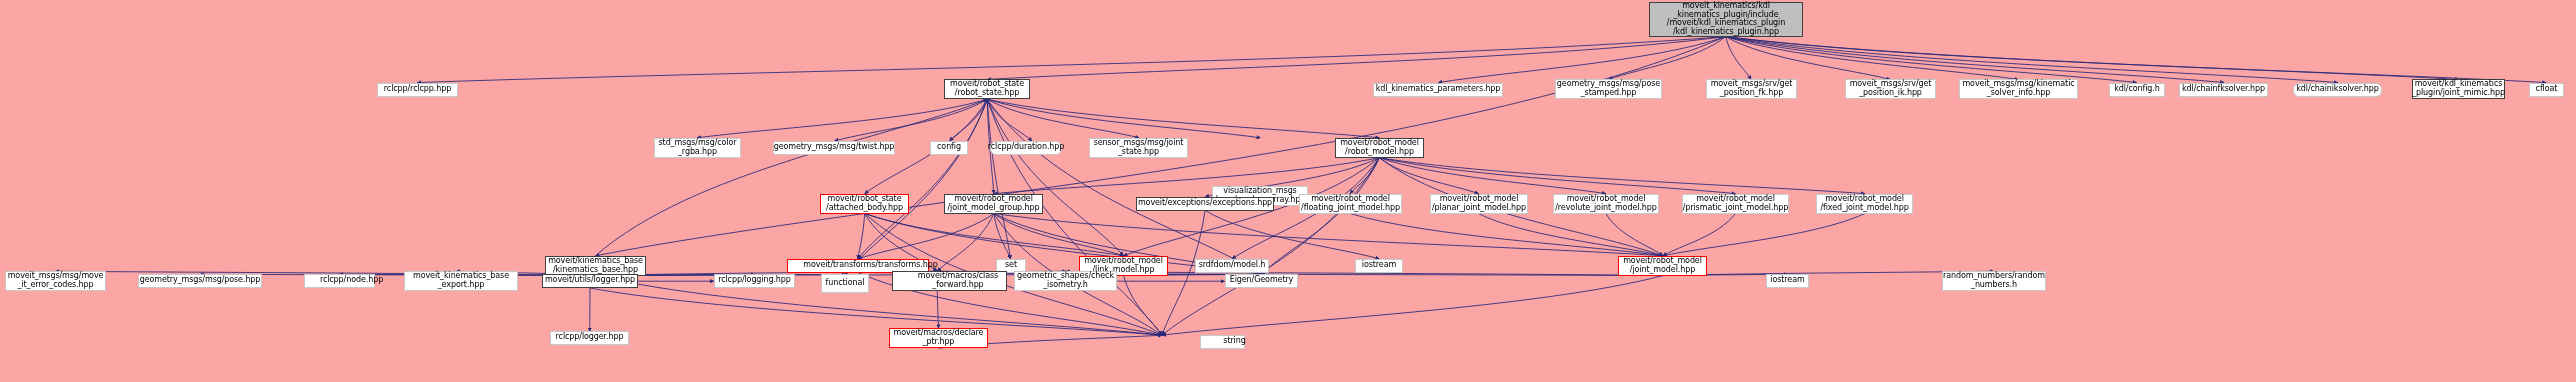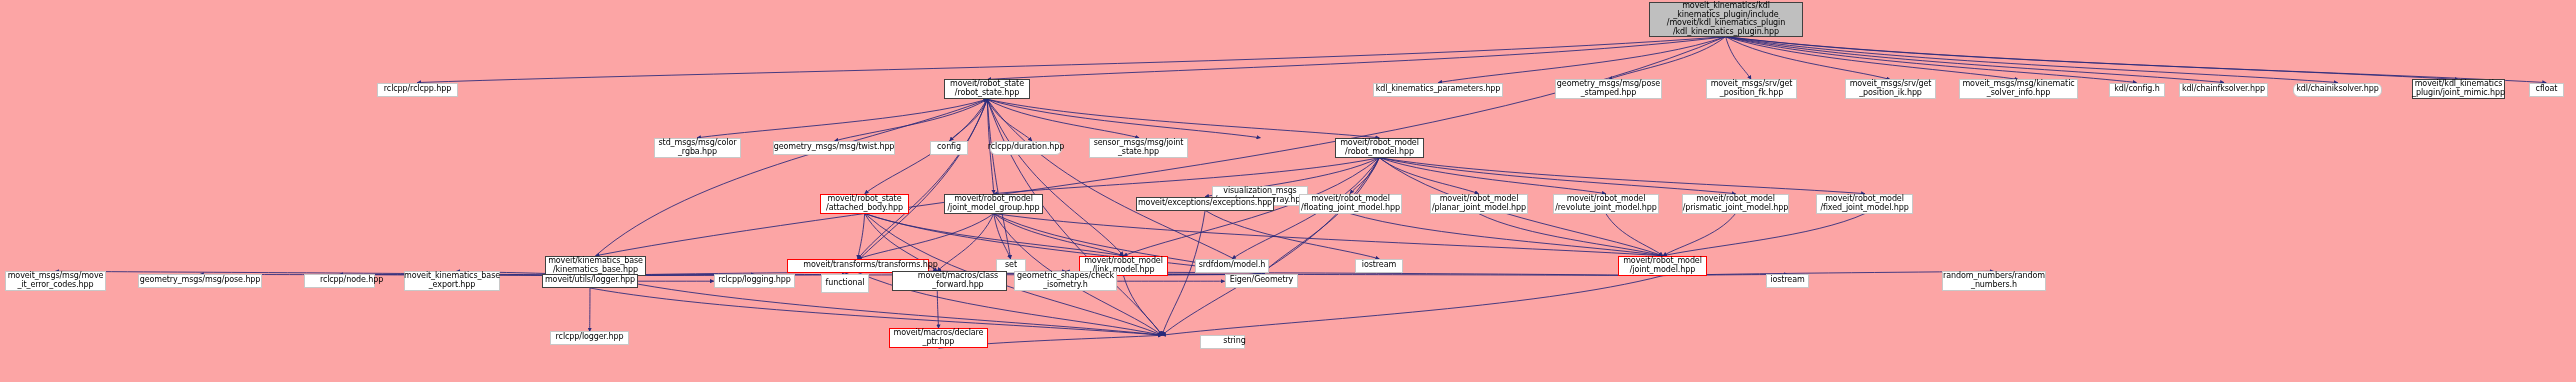--- a/index.html
+++ b/index.html
@@ -188,21 +188,21 @@
       <div class="node r" style="left: 787px; top: 259px; width: 142px; height: 13.7px; padding-left: 25px;">moveit/transforms/transforms.hpp</div>
       <div class="node" style="left: 996px; top: 259px; width: 30px; height: 13.7px;">set</div>
       <div class="node r" style="left: 1079px; top: 256px; width: 89px; height: 20px;">moveit/robot_model
 /link_model.hpp</div>
       <div class="node r" style="left: 1618px; top: 256px; width: 89px; height: 20px;">moveit/robot_model
 /joint_model.hpp</div>
       <div class="node" style="left: 5px; top: 271px; width: 101px; height: 20px;">moveit_msgs/msg/move
 _it_error_codes.hpp</div>
       <div class="node" style="left: 138px; top: 274px; width: 124px; height: 13.7px;">geometry_msgs/msg/pose.hpp</div>
       <div class="node" style="left: 304px; top: 274px; width: 71px; height: 13.7px; padding-left: 24px;">rclcpp/node.hpp</div>
-      <div class="node" style="left: 404px; top: 271px; width: 96px; height: 20px;">moveit_kinematics_base
+      <div class="node" style="left: 404px; top: 271px; width: 114px; height: 20px;">moveit_kinematics_base
 _export.hpp</div>
       <div class="node b" style="left: 542px; top: 274px; width: 96px; height: 13.7px;">moveit/utils/logger.hpp</div>
       <div class="node" style="left: 714px; top: 274px; width: 81px; height: 13.7px;">rclcpp/logging.hpp</div>
       <div class="node" style="left: 821px; top: 274px; width: 48px; height: 19px;">functional</div>
       <div class="node b" style="left: 892px; top: 271px; width: 115px; height: 20px; padding-left: 17px;">moveit/macros/class
 _forward.hpp</div>
       <div class="node" style="left: 1014px; top: 271px; width: 103px; height: 20px;">geometric_shapes/check
 _isometry.h</div>
       <div class="node" style="left: 1225px; top: 274px; width: 73px; height: 13.7px;">Eigen/Geometry</div>
       <div class="node" style="left: 1195px; top: 259px; width: 74px; height: 13.7px;">srdfdom/model.h</div>

